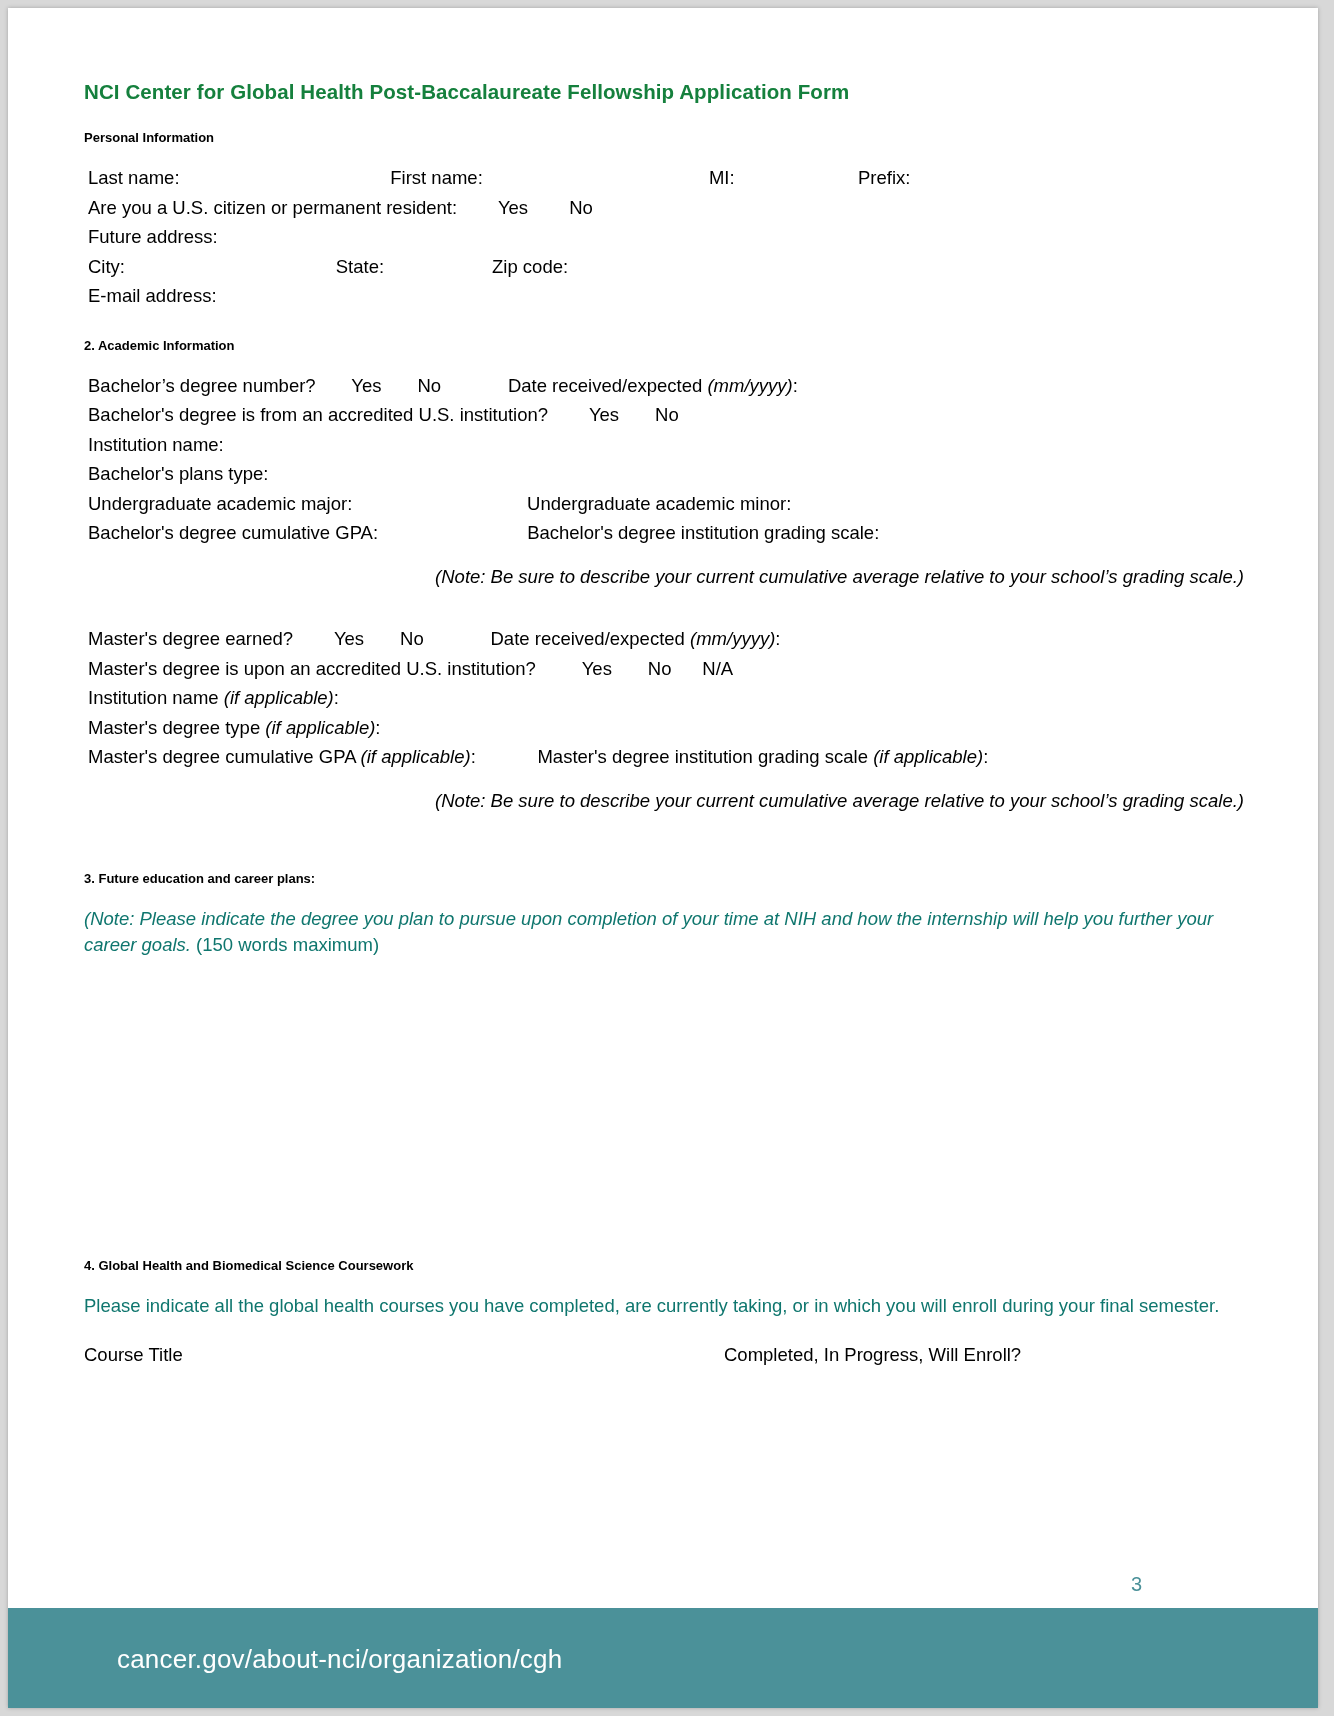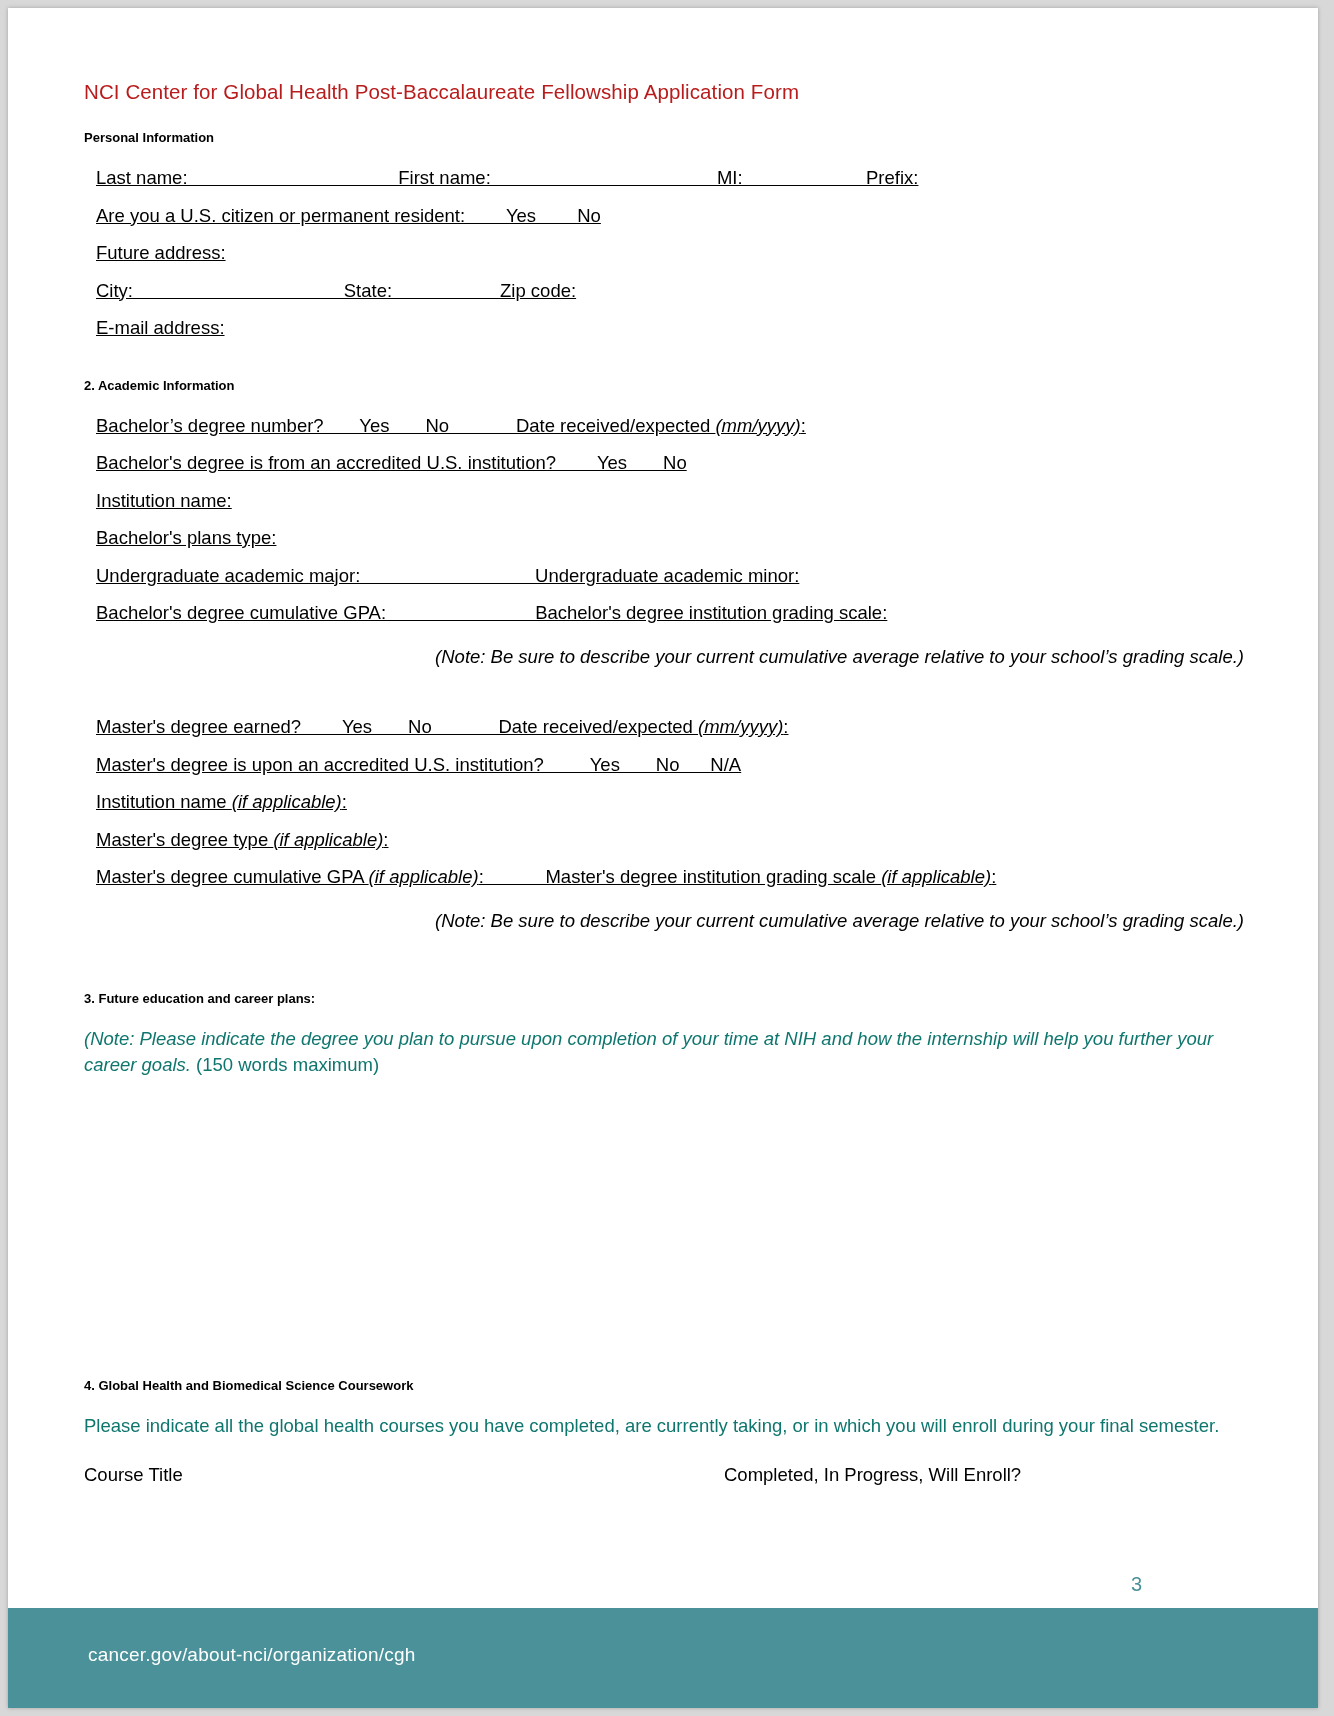--- a/index.html
+++ b/index.html
@@ -24,38 +24,37 @@
     overflow: hidden;
   }
   .content {
     position: absolute;
     left: 76px;
     top: 72px;
     width: 1160px;
   }
   .title {
     font-size: 20.5px;
-    font-weight: normal;
-    color: #b91c1c;
+    font-weight: bold;
+    color: #15803d;
     letter-spacing: 0.1px;
     margin: 0 0 26px 0;
   }
   .sec-head {
     font-size: 13px;
     font-weight: bold;
     color: #000000;
     margin: 0 0 20px 0;
   }
   .line {
     font-size: 18.5px;
     color: #000000;
     line-height: 25.5px;
     white-space: pre;
-    margin: 12px;
-    text-decoration: underline;
+    margin: 4px;
   }
   .block {
     margin-bottom: 0;
   }
   .gap {
     height: 25px;
   }
   .gap-sm {
     height: 14px;
   }
@@ -95,23 +94,23 @@
   .footer-bar {
     position: absolute;
     left: 0;
     bottom: 0;
     width: 100%;
     height: 100px;
     background: #4b9199;
   }
   .footer-url {
     position: absolute;
-    left: 80px;
+    left: 109px;
     top: 36px;
-    font-size: 19px;
+    font-size: 26px;
     color: #ffffff;
     letter-spacing: 0.2px;
   }
   .page-num {
     position: absolute;
     right: 176px;
     bottom: 112px;
     font-size: 20px;
     color: #4b9199;
     font-weight: 500;

